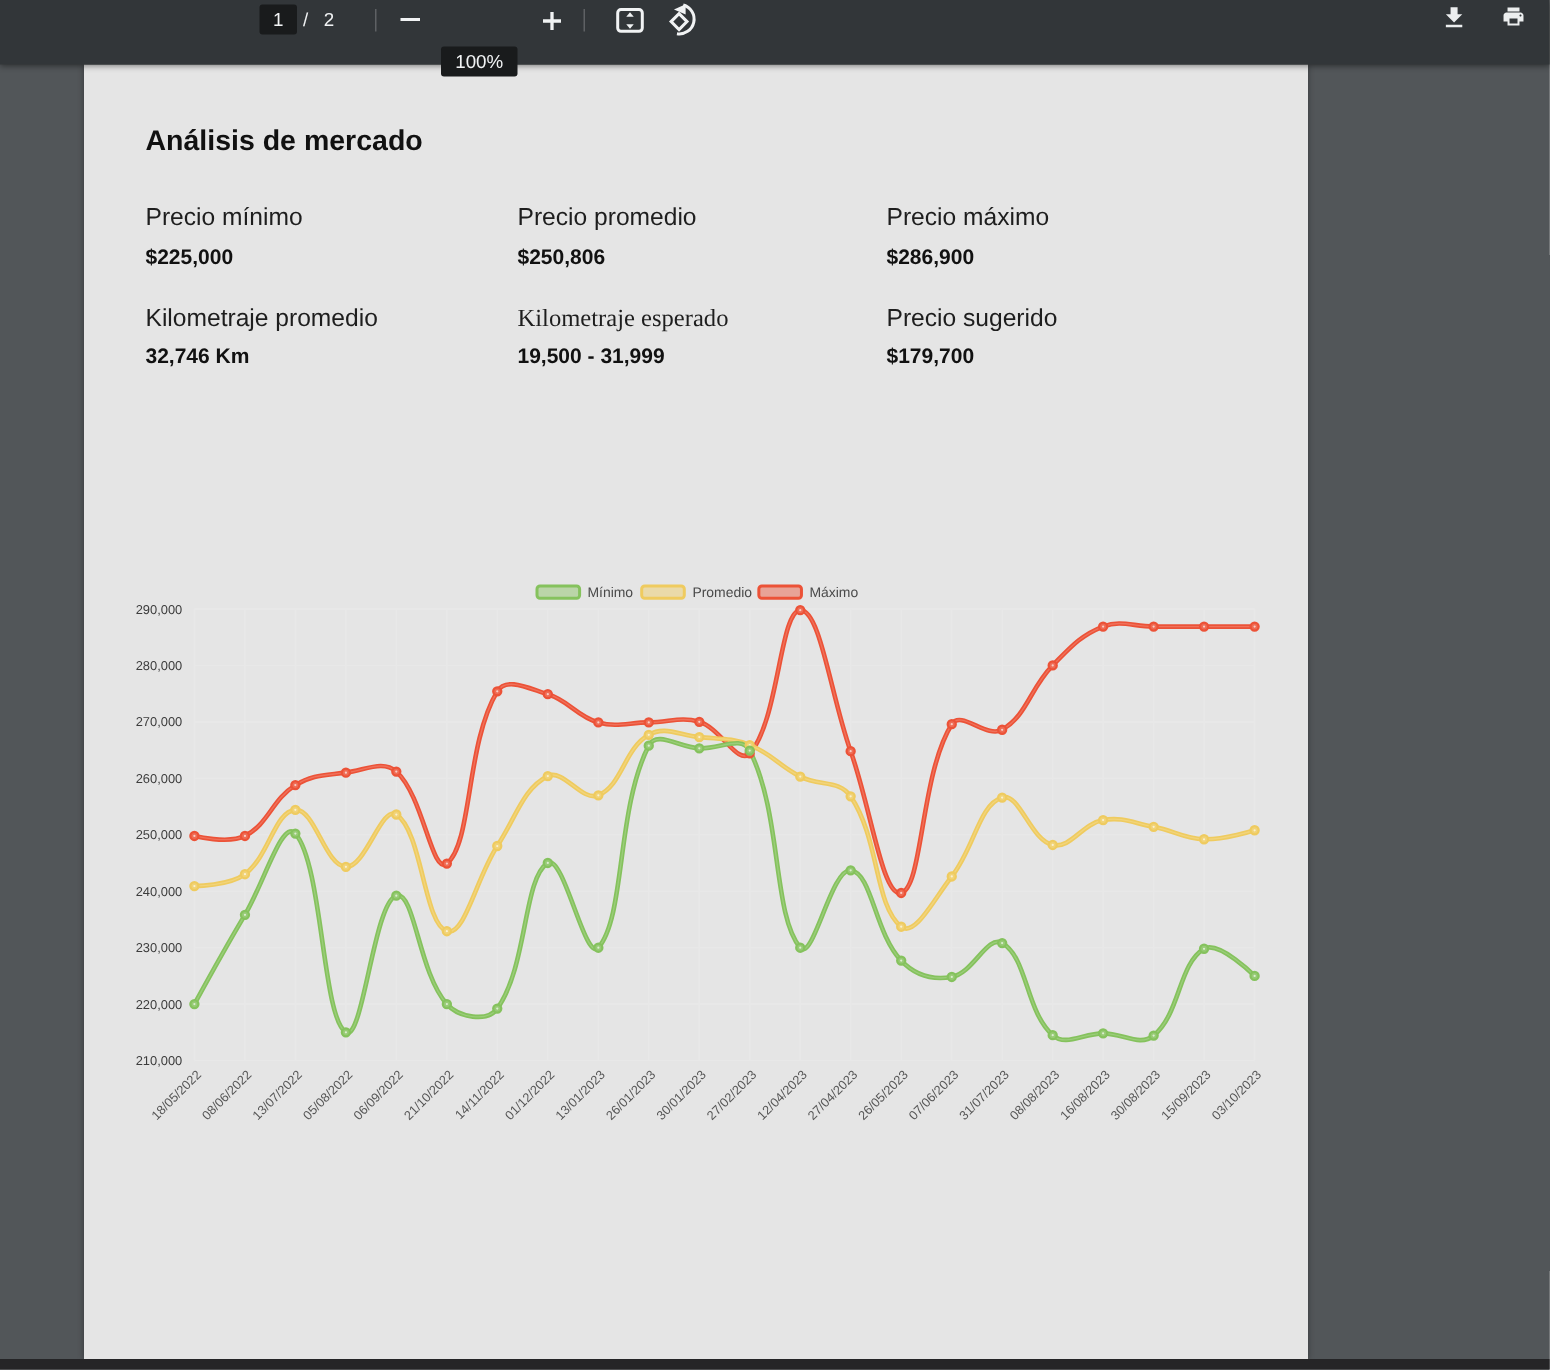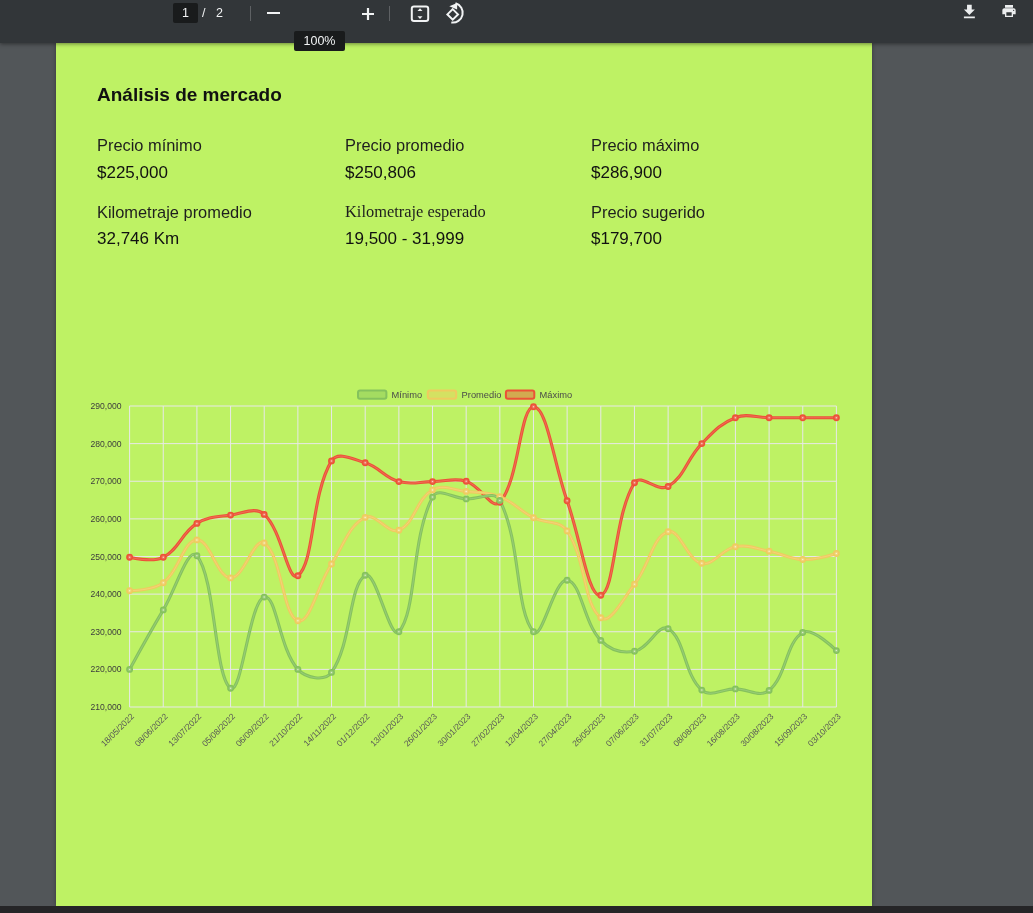--- a/index.html
+++ b/index.html
@@ -5,26 +5,26 @@
 * { margin:0; padding:0; box-sizing:border-box; }
 html,body { width:1033px; height:913px; overflow:hidden; background:#525659;
   font-family:"Liberation Sans", sans-serif; }
 #toolbar { position:absolute; left:0; top:0; width:1033px; height:43px;
   background:#323639; box-shadow:0 1px 4px rgba(0,0,0,0.45); z-index:5; }
 .tbox { position:absolute; background:#191b1c; border-radius:2px; color:#f1f3f4;
   font-size:12.5px; text-align:center; }
 .ttxt { position:absolute; color:#f1f3f4; font-size:12.5px; }
 .sep { position:absolute; width:1px; background:#5e6164; }
 #page { position:absolute; left:56px; top:43px; width:816px; height:863px;
-  background:#bef264; box-shadow:0 0 4px rgba(0,0,0,0.35); }
+  background:#e5e5e5; box-shadow:0 0 4px rgba(0,0,0,0.35); }
 #botbar { position:absolute; left:0; top:906px; width:1033px; height:7px;
   background:#252527; z-index:6; }
 .abs { position:absolute; }
 .lbl { font-size:16.4px; color:#1e1e1e; line-height:1; white-space:nowrap; }
-.val { font-size:17px; color:#111; font-weight:normal; line-height:1; white-space:nowrap; }
+.val { font-size:14px; color:#111; font-weight:bold; line-height:1; white-space:nowrap; }
 </style>
 </head>
 <body>
 <div id="toolbar">
   <div class="tbox" style="left:173px; top:3px; width:25px; height:20px; line-height:20px;">1</div>
   <div class="ttxt" style="left:202px; top:3px; height:20px; line-height:20px;">/&nbsp;&nbsp;&nbsp;2</div>
   <div class="sep" style="left:250px; top:6px; height:15px;"></div>
   <div class="ttxt" style="left:267px; top:12px;">
       <div style="width:12.5px;height:2.2px;background:#f1f3f4;"></div>
     </div>

